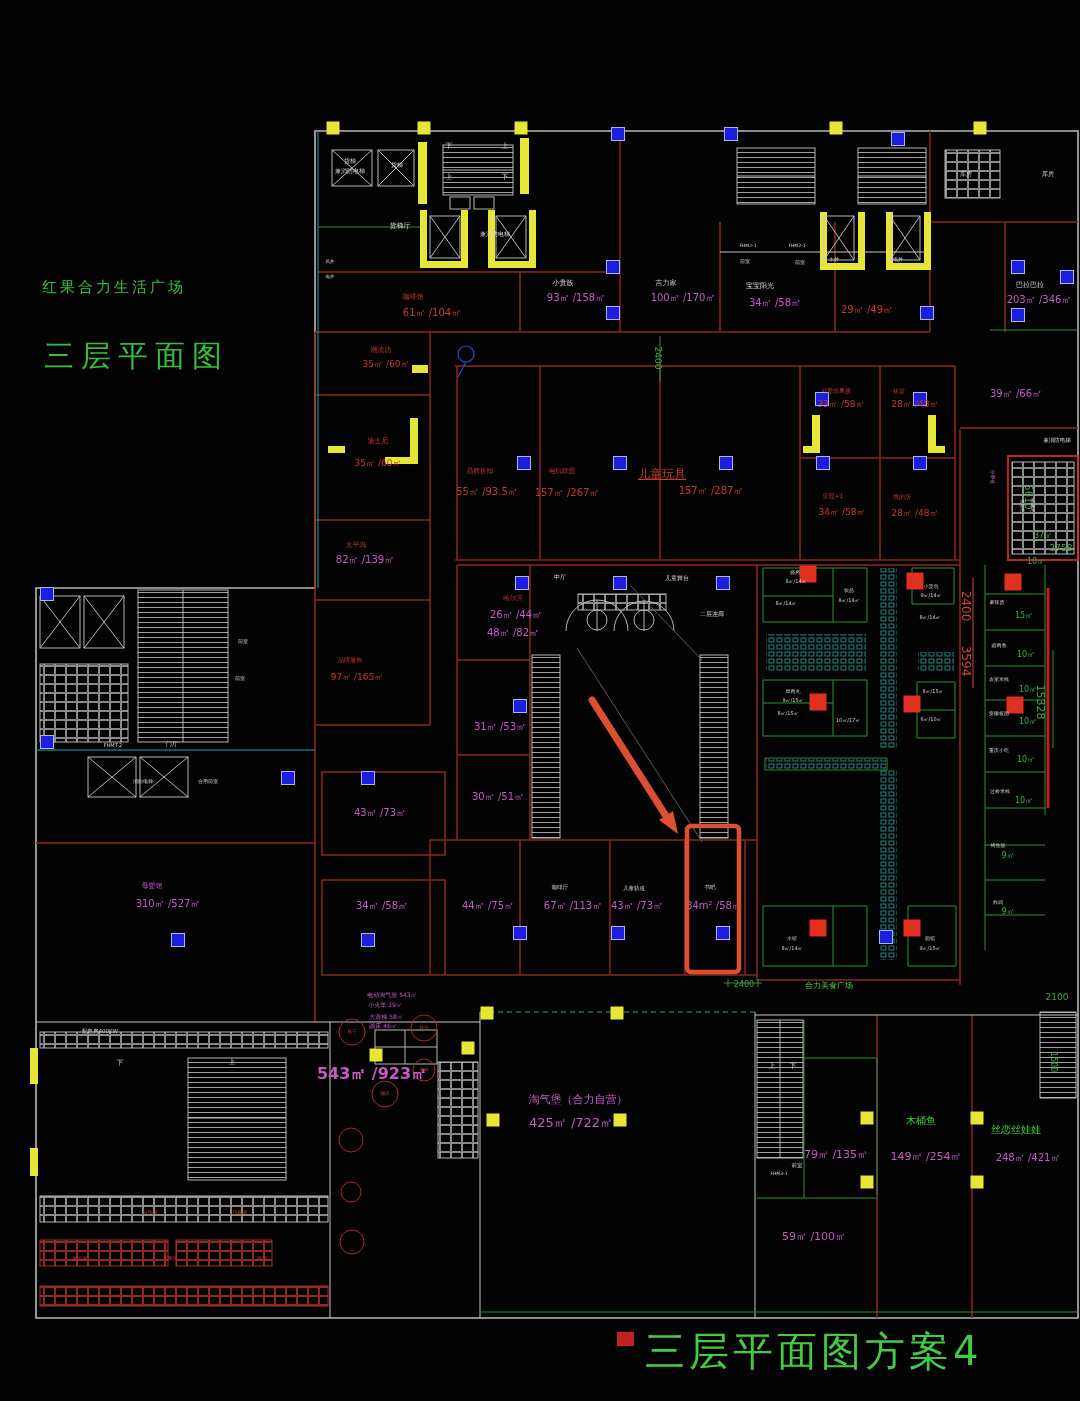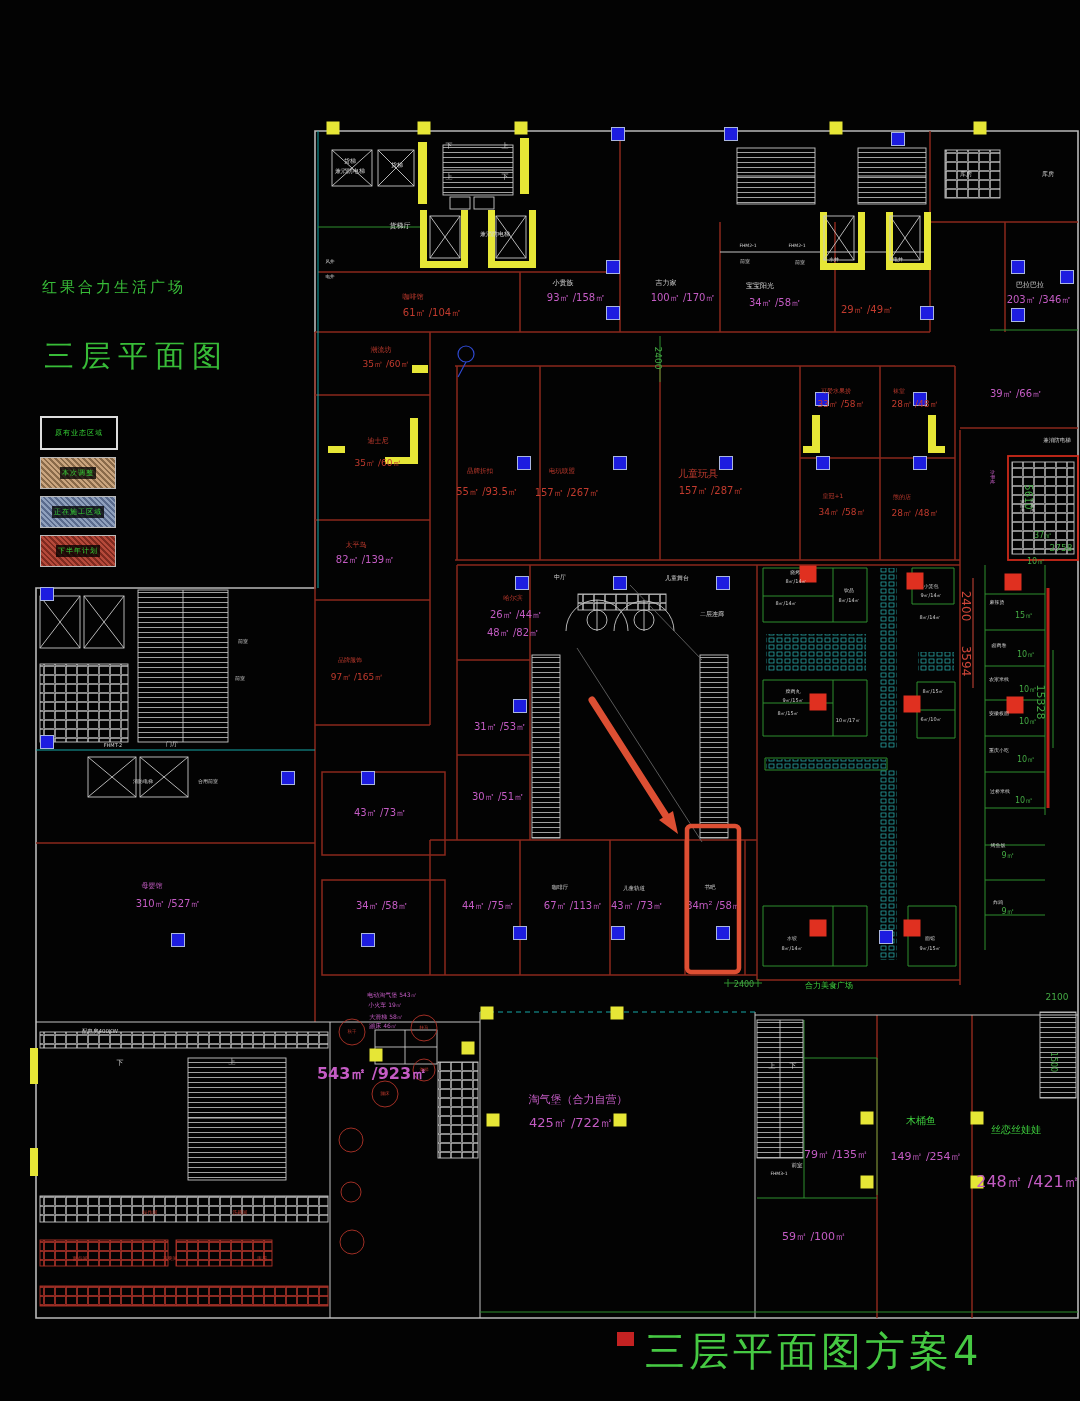--- a/index.html
+++ b/index.html
@@ -289,21 +289,21 @@
       <span class="lbl" style="left: 381px; top: 350px; font-size: 7px; color: rgb(194, 59, 46);">潮流坊</span>
       <span class="lbl" style="left: 386px; top: 364px; font-size: 9px; color: rgb(194, 59, 46);">35㎡ /60㎡</span>
       <span class="lbl" style="left: 378px; top: 441px; font-size: 7px; color: rgb(194, 59, 46);">迪士尼</span>
       <span class="lbl" style="left: 378px; top: 463px; font-size: 9px; color: rgb(194, 59, 46);">35㎡ /60㎡</span>
       <span class="lbl" style="left: 356px; top: 545px; font-size: 7px; color: rgb(194, 59, 46);">太平鸟</span>
       <span class="lbl" style="left: 365px; top: 560px; font-size: 10px; color: rgb(196, 92, 196);">82㎡ /139㎡</span>
       <span class="lbl" style="left: 480px; top: 471px; font-size: 6.5px; color: rgb(194, 59, 46);">品牌折扣</span>
       <span class="lbl" style="left: 487px; top: 492px; font-size: 10px; color: rgb(194, 59, 46);">55㎡ /93.5㎡</span>
       <span class="lbl" style="left: 550px; top: 471px; font-size: 6.5px; color: rgb(194, 59, 46); padding-left: 24px;">电玩联盟</span>
       <span class="lbl" style="left: 567px; top: 493px; font-size: 10px; color: rgb(194, 59, 46);">157㎡ /267㎡</span>
-      <span class="lbl" style="left: 698px; top: 474px; font-size: 10px; color: rgb(194, 59, 46);">儿童玩具</span>
+      <span class="lbl" style="left: 662px; top: 474px; font-size: 12px; color: rgb(194, 59, 46); text-decoration: underline;">儿童玩具</span>
       <span class="lbl" style="left: 711px; top: 491px; font-size: 10px; color: rgb(194, 59, 46);">157㎡ /287㎡</span>
       <span class="lbl" style="left: 836px; top: 391px; font-size: 6px; color: rgb(194, 59, 46);">可爱水果捞</span>
       <span class="lbl" style="left: 841px; top: 404px; font-size: 9px; color: rgb(194, 59, 46);">33㎡ /58㎡</span>
       <span class="lbl" style="left: 899px; top: 391px; font-size: 6px; color: rgb(194, 59, 46);">袜堂</span>
       <span class="lbl" style="left: 915px; top: 404px; font-size: 9px; color: rgb(194, 59, 46);">28㎡ /48㎡</span>
       <span class="lbl" style="left: 833px; top: 496px; font-size: 6px; color: rgb(194, 59, 46);">皇冠+1</span>
       <span class="lbl" style="left: 842px; top: 512px; font-size: 9px; color: rgb(194, 59, 46);">34㎡ /58㎡</span>
       <span class="lbl" style="left: 902px; top: 497px; font-size: 6px; color: rgb(194, 59, 46);">熊的店</span>
       <span class="lbl" style="left: 915px; top: 513px; font-size: 9px; color: rgb(194, 59, 46);">28㎡ /48㎡</span>
       <span class="lbl" style="left: 1016px; top: 394px; font-size: 10px; color: rgb(196, 92, 196);">39㎡ /66㎡</span>
@@ -394,56 +394,41 @@
       <span class="lbl" style="left: 352px; top: 1032px; font-size: 4.5px; color: rgb(194, 59, 46);">秋千</span>
       <span class="lbl" style="left: 424px; top: 1028px; font-size: 4.5px; color: rgb(194, 59, 46);">转马</span>
       <span class="lbl" style="left: 424px; top: 1070px; font-size: 4.5px; color: rgb(194, 59, 46);">滑梯</span>
       <span class="lbl" style="left: 385px; top: 1094px; font-size: 4.5px; color: rgb(194, 59, 46);">蹦床</span>
       <span class="lbl" style="left: 578px; top: 1099px; font-size: 11px; color: rgb(196, 92, 196);">淘气堡（合力自营）</span>
       <span class="lbl" style="left: 571px; top: 1122px; font-size: 13px; color: rgb(196, 92, 196);">425㎡ /722㎡</span>
       <span class="lbl" style="left: 836px; top: 1154px; font-size: 11px; color: rgb(196, 92, 196);">79㎡ /135㎡</span>
       <span class="lbl" style="left: 921px; top: 1121px; font-size: 10px; color: rgb(62, 207, 62);">木桶鱼</span>
       <span class="lbl" style="left: 926px; top: 1156px; font-size: 11px; color: rgb(196, 92, 196);">149㎡ /254㎡</span>
       <span class="lbl" style="left: 1016px; top: 1130px; font-size: 10px; color: rgb(62, 207, 62);">丝恋丝娃娃</span>
-      <span class="lbl" style="left: 1028px; top: 1158px; font-size: 16px; color: rgb(196, 92, 196); margin-top: 24px;">248㎡ /421㎡</span>
+      <span class="lbl" style="left: 1028px; top: 1158px; font-size: 10px; color: rgb(196, 92, 196);">248㎡ /421㎡</span>
       <span class="lbl" style="left: 814px; top: 1236px; font-size: 11px; color: rgb(196, 92, 196);">59㎡ /100㎡</span>
       <span class="lbl" style="left: 797px; top: 1166px; font-size: 5.5px; color: rgb(213, 213, 213);">前室</span>
       <span class="lbl" style="left: 779px; top: 1174px; font-size: 4.5px; color: rgb(213, 213, 213);">FHM3-1</span>
       <span class="lbl" style="left: 772px; top: 1066px; font-size: 7px; color: rgb(213, 213, 213);">上</span>
       <span class="lbl" style="left: 793px; top: 1066px; font-size: 7px; color: rgb(213, 213, 213);">下</span>
       <span class="lbl" style="left: 100px; top: 1032px; font-size: 5.5px; color: rgb(213, 213, 213);">配电房400KW</span>
       <span class="lbl" style="left: 232px; top: 1062px; font-size: 7px; color: rgb(213, 213, 213);">上</span>
       <span class="lbl" style="left: 120px; top: 1063px; font-size: 7px; color: rgb(213, 213, 213);">下</span>
       <span class="lbl" style="left: 150px; top: 1212px; font-size: 5px; color: rgb(194, 59, 46);">操作间</span>
       <span class="lbl" style="left: 240px; top: 1212px; font-size: 5px; color: rgb(194, 59, 46);">洗碗间</span>
       <span class="lbl" style="left: 80px; top: 1258px; font-size: 5px; color: rgb(194, 59, 46);">面点间</span>
       <span class="lbl" style="left: 170px; top: 1258px; font-size: 5px; color: rgb(194, 59, 46);">凉菜间</span>
       <span class="lbl" style="left: 262px; top: 1258px; font-size: 5px; color: rgb(194, 59, 46);">库房</span>
     </div>
 
   <div id="title-project">红果合力生活广场</div>
   <div id="title-sheet">三层平面图</div>
   <div id="title-plan">三层平面图方案4</div>
   <div id="stamp"></div>
 
-  <div id="legend">
-    <div class="lg-box lg-head">
-      <span>原有业态区域</span>
-    </div>
-
-  <div class="lg-box lg-tan">
-        <span>本次调整</span>
-      </div>
-      <div class="lg-box lg-blue">
-        <span>正在施工区域</span>
-      </div>
-      <div class="lg-box lg-red">
-        <span>下半年计划</span>
-      </div>
-    </div>
 
   <svg width="1080" height="1401" viewBox="0 0 1080 1401">
     <line id="annot-arrow" stroke-width="7" stroke-linecap="round" x1="592" y1="700" x2="666" y2="816" stroke="#dd4f33"></line>
     <polygon id="annot-head" points="678,834 659,820 673,811" fill="#dd4f33"></polygon>
     <rect id="annot-box" fill="none" stroke-width="4.5" rx="4" x="687" y="826" width="52" height="146" stroke="#dd4f33"></rect>
   </svg>
 
 </div>
 
 </body></html>

